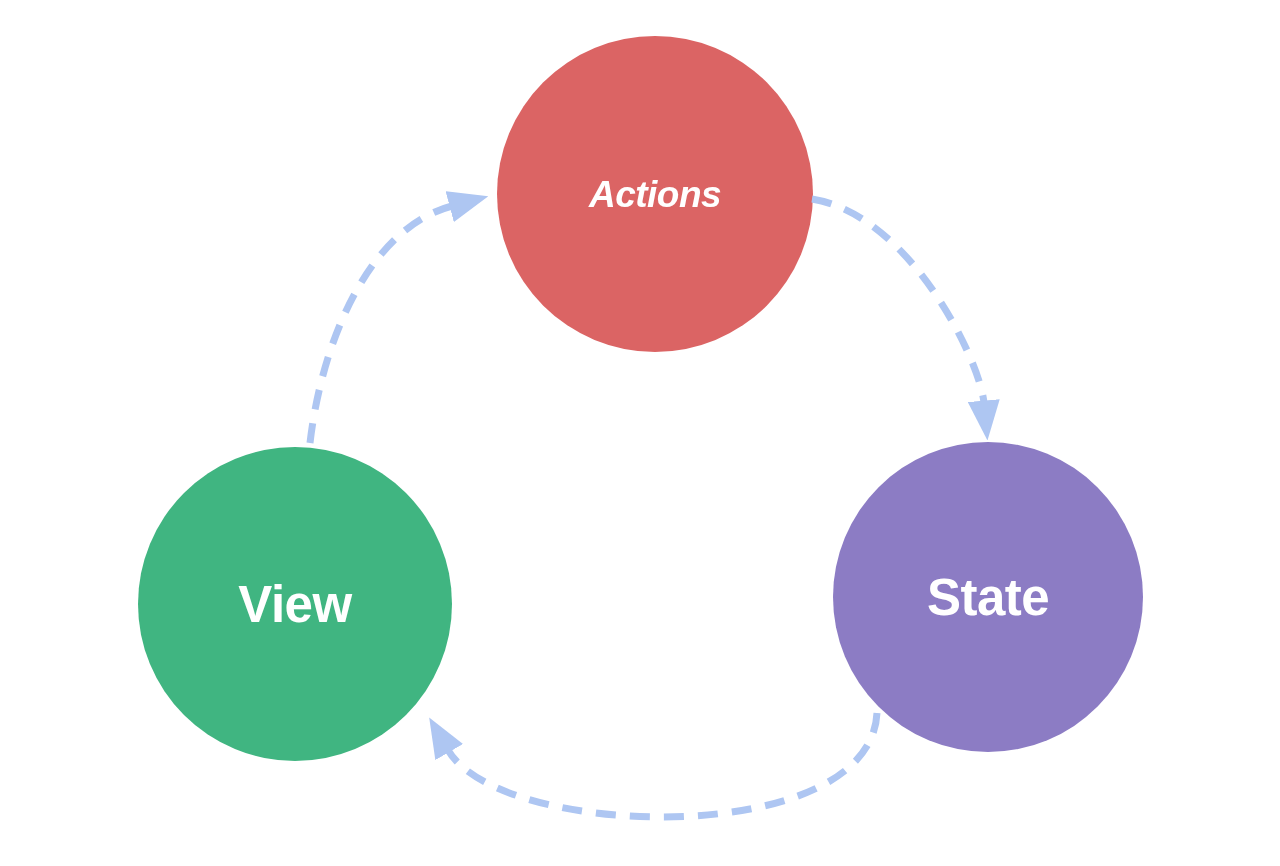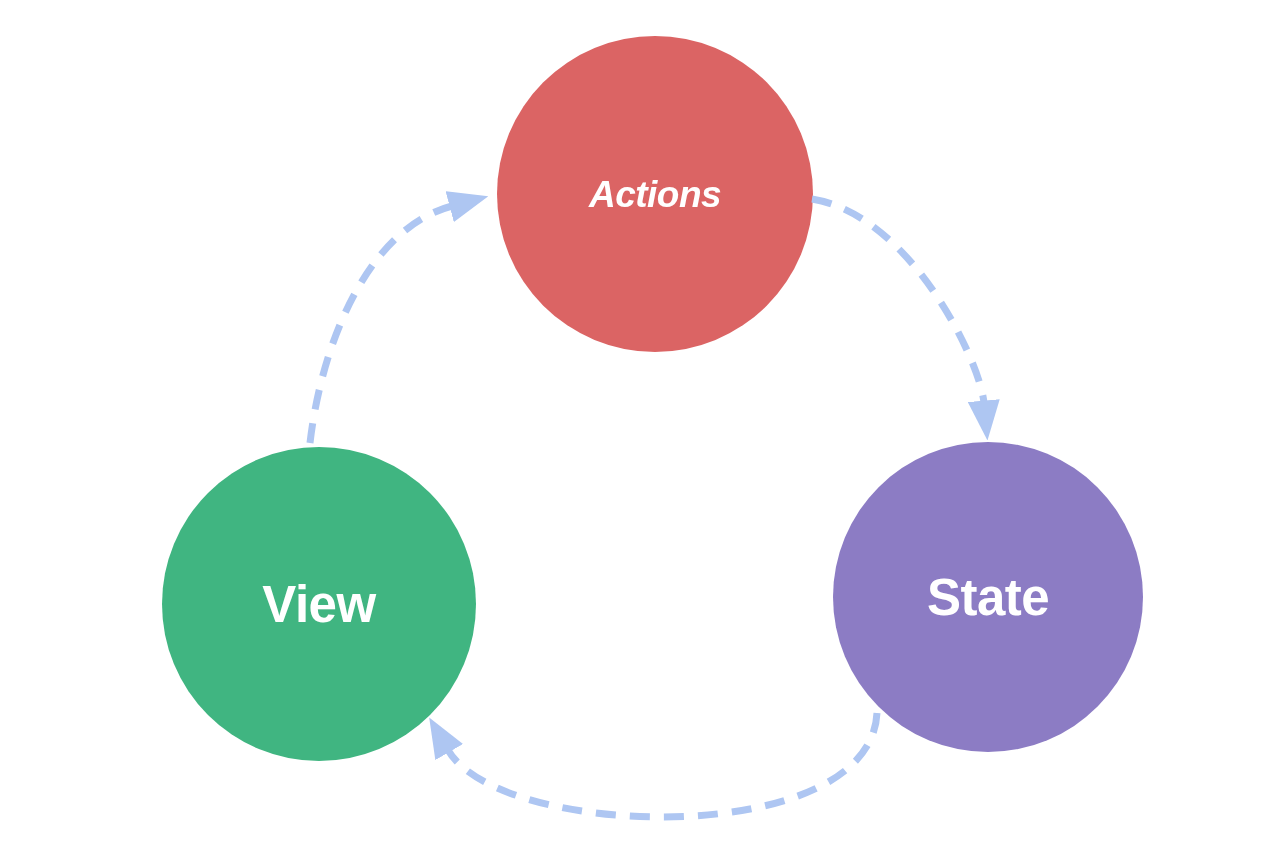--- a/index.html
+++ b/index.html
@@ -29,21 +29,21 @@
   }
   .node {
     position: absolute;
     z-index: 1;
     border-radius: 50%;
     display: flex;
     align-items: center;
     justify-content: center;
   }
   .node-actions { left: 497px; top: 36px;  width: 316px; height: 316px; font-style: italic; }
-  .node-view    { left: 162px; top: 447px; width: 314px; height: 314px; }
+  .node-view    { left: 138px; top: 447px; width: 314px; height: 314px; }
   .node-state   { left: 833px; top: 442px; width: 310px; height: 310px; }
   .node-label {
     font-weight: 700;
     letter-spacing: -0.5px;
     line-height: 1;
     user-select: none;
   }
   .label-actions { font-size: 37px; }
   .label-view,
   .label-state   { font-size: 51px; }

